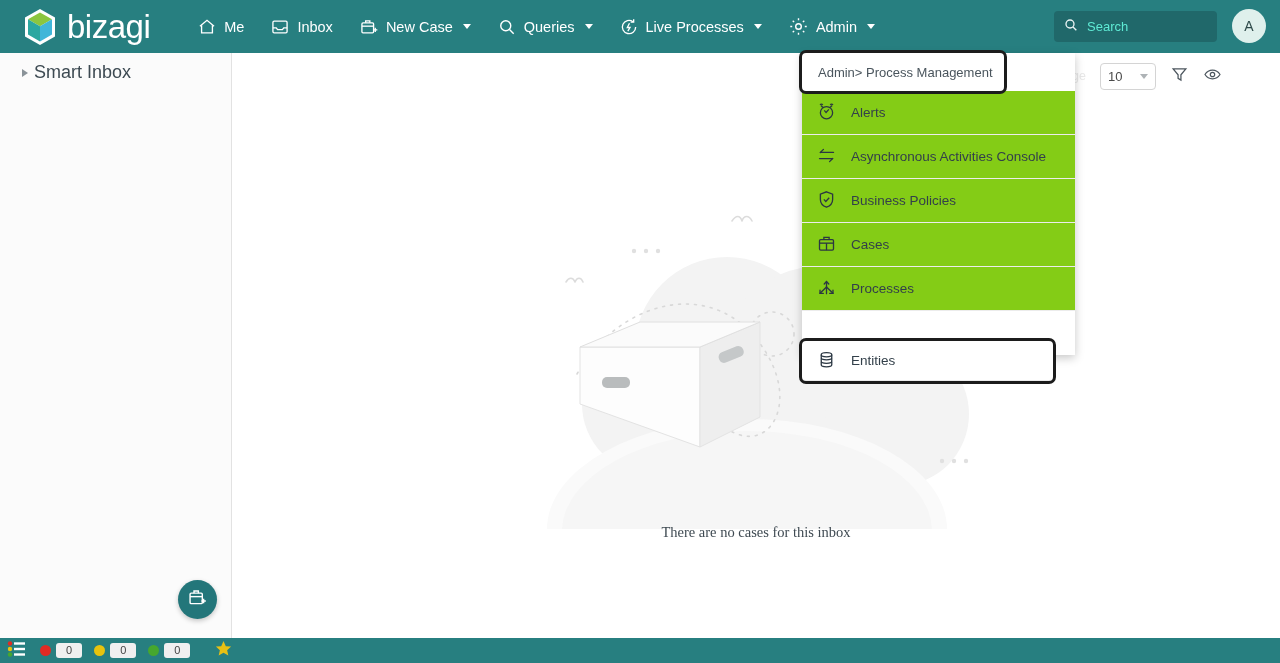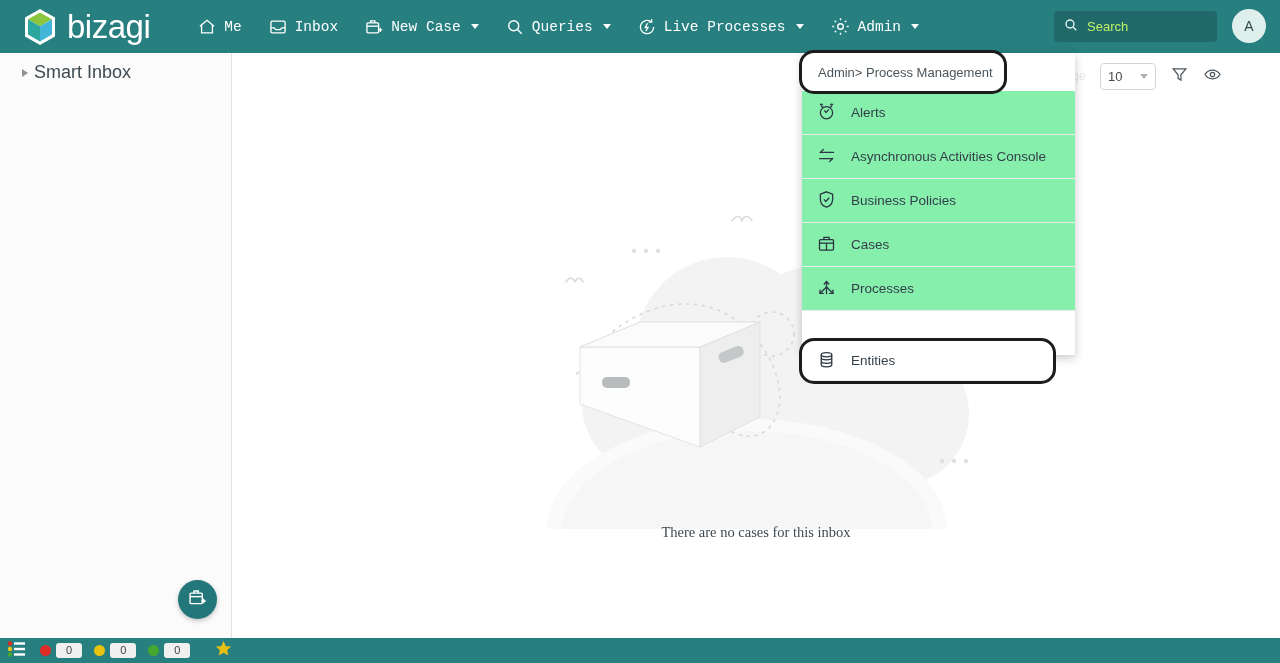--- a/index.html
+++ b/index.html
@@ -18,41 +18,41 @@
     background: #277f80;
     display: flex; align-items: center;
     z-index: 30;
   }
   .brand { display: flex; align-items: center; margin-left: 22px; gap: 9px; }
   .brand-logo { width: 36px; height: 40px; display: block; }
   .brand-text {
     color: #ffffff; font-size: 33px; letter-spacing: -0.5px;
     font-weight: 400; line-height: 1;
   }
-  .navitems { display: flex; align-items: center; margin-left: 34px; gap: 0px; font-family: Liberation Mono, monospace; }
+  .navitems { display: flex; align-items: center; margin-left: 34px; gap: 0px; }
   .navitem {
     display: flex; align-items: center; gap: 7px;
     color: #ffffff; font-size: 14.5px;
     padding: 6px 13px; cursor: pointer; white-space: nowrap;
   }
   .navitem svg { display: block; }
   .caret {
     width: 0; height: 0; margin-left: 3px;
     border-left: 4.5px solid transparent;
     border-right: 4.5px solid transparent;
     border-top: 5px solid #ffffff;
   }
   .searchwrap {
     position: absolute; right: 63px; top: 11px;
     width: 163px; height: 31px;
     background: #20686a; border-radius: 4px;
     display: flex; align-items: center; padding: 0 9px; gap: 8px;
     cursor: text;
   }
-  .searchwrap .ph { color: #bef264; font-size: 13px; }
+  .searchwrap .ph { color: #5eead4; font-size: 13px; }
   .avatar {
     position: absolute; right: 14px; top: 9px;
     width: 34px; height: 34px; border-radius: 50%;
     background: #dff0ec; color: #2e4a4a;
     display: flex; align-items: center; justify-content: center;
     font-size: 14px; cursor: pointer;
   }
 
   
   .sidebar {
@@ -124,31 +124,31 @@
   
   .dropdown {
     position: absolute; left: 802px; top: 53px;
     width: 273px; background: #ffffff;
     box-shadow: 0 3px 9px rgba(0,0,0,.22);
     z-index: 40;
   }
   .dd-item {
     height: 44px; display: flex; align-items: center; gap: 14px;
     padding-left: 14px; font-size: 13.5px; color: #33404a;
-    border-bottom: 1px solid #ececec; cursor: pointer; background: #86efac;
+    border-bottom: 1px solid #ececec; cursor: pointer; background: #84cc16;
     position: relative;
   }
   .dd-item:last-child { border-bottom: none; }
   .dd-head {
     height: 38px; display: flex; align-items: center;
     padding-left: 16px; font-size: 13px; color: #4a555d;
     background: #fff;
   }
   .hl {
-    outline: 3px solid #1c1c1c; border-radius: 12px;
+    outline: 3px solid #1c1c1c; border-radius: 4px;
     z-index: 5; background: #fff;
   }
   .hl-head { position: absolute; left: 0px; top: 0px; width: 202px; }
   .entities-hl {
     position: absolute; left: 0px; top: 288px; width: 251px; height: 40px;
   }
 
   
   .statusbar {
     position: absolute; left: 0; bottom: 0;

